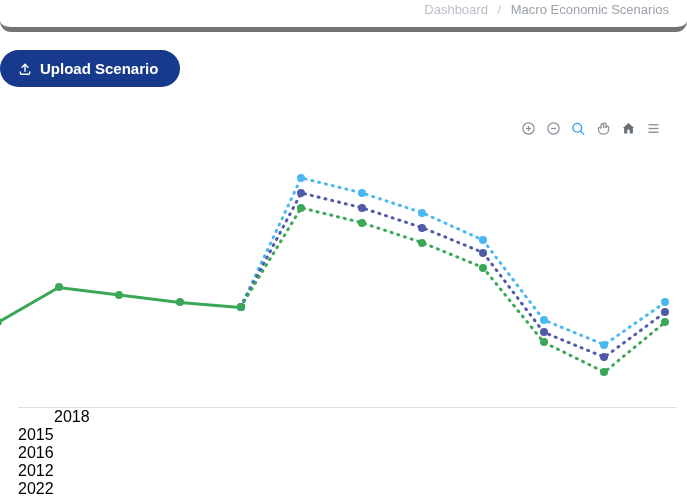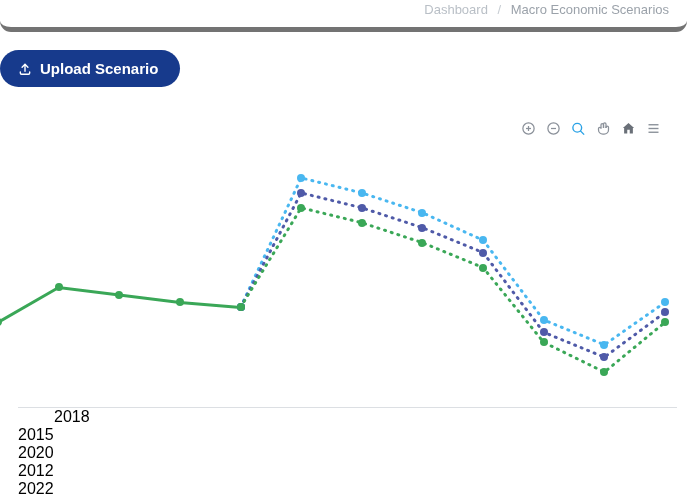--- a/index.html
+++ b/index.html
@@ -185,17 +185,17 @@
       <div class="marker solid" style="background: rgb(58, 167, 87); left: 343.818px; top: 64.74px;"></div>
       <div class="marker solid" style="background: rgb(58, 167, 87); left: 404.455px; top: 84.66px;"></div>
       <div class="marker solid" style="background: rgb(58, 167, 87); left: 465.091px; top: 109.56px;"></div>
       <div class="marker solid" style="background: rgb(58, 167, 87); left: 525.727px; top: 184.26px;"></div>
       <div class="marker solid" style="background: rgb(58, 167, 87); left: 586.364px; top: 214.14px;"></div>
       <div class="marker solid" style="background: rgb(58, 167, 87); left: 647px; top: 164.34px;"></div>
     </div>
   <div class="xaxis-wrap" id="xaxis">
       <div class="tick" style="left: -20px; margin-left: 36px;">2018</div>
       <div class="tick" style="left: 40.6364px;">2015</div>
-      <div class="tick" style="left: 101.273px;">2020</div>
+      <div class="tick" style="left: 101.273px;">2016</div>
       <div class="tick" style="left: 161.909px;">2012</div>
       <div class="tick" style="left: 222.545px;">2022</div>
     </div>
 </div>
 
 </body></html>

